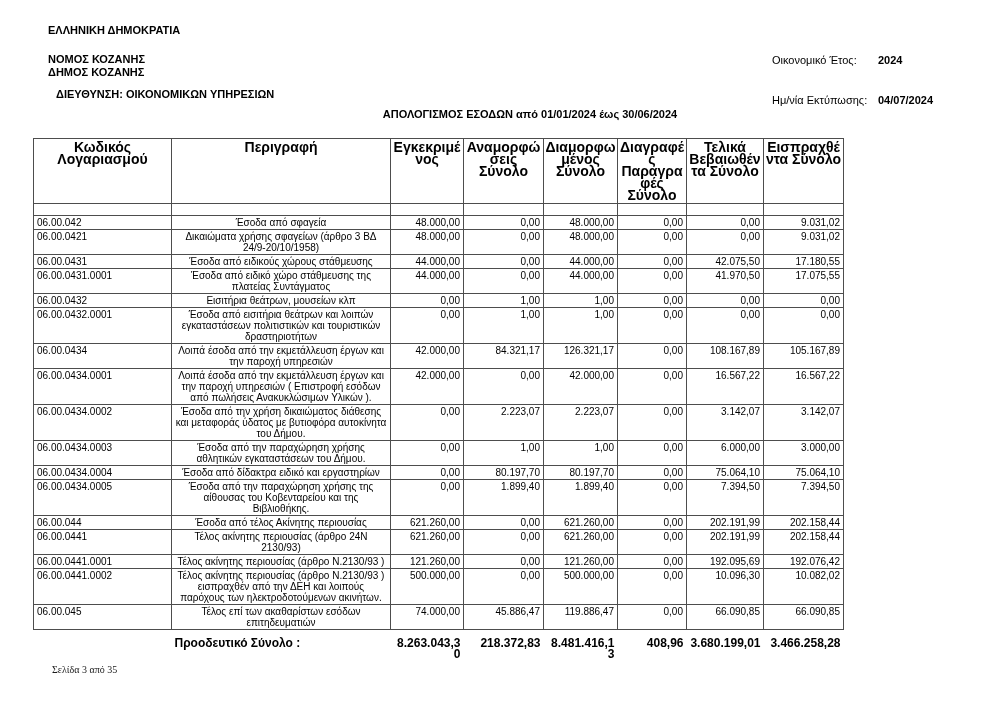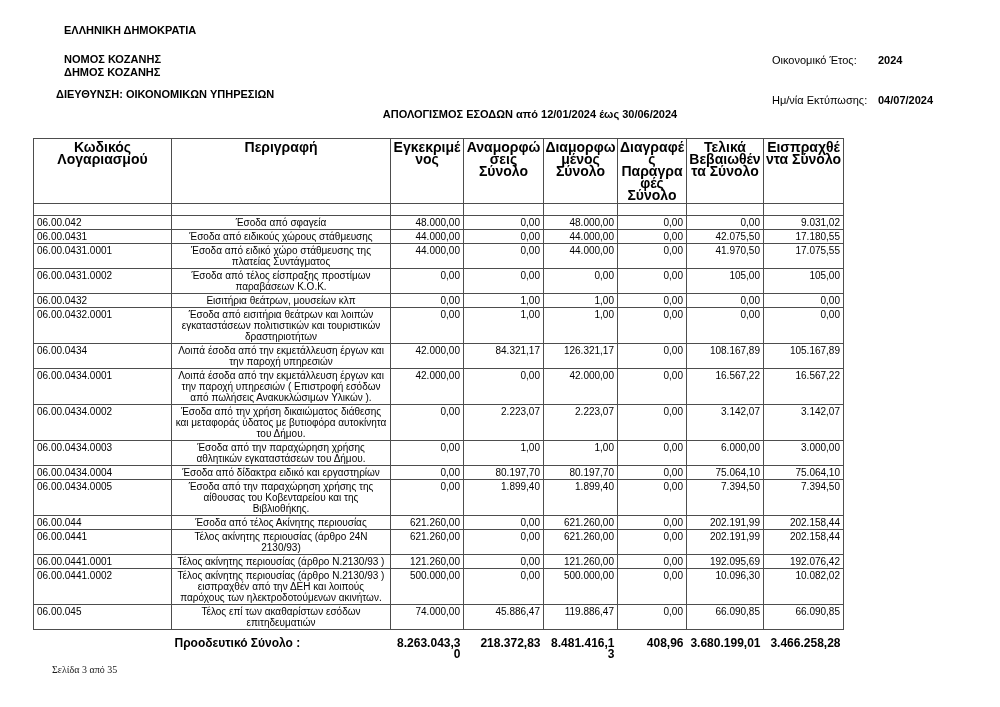--- a/index.html
+++ b/index.html
@@ -1,20 +1,20 @@
 <!DOCTYPE html>
 <html><head>
 <meta charset="utf-8">
 <style>
   html,body{margin:0;padding:0;}
   body{
     width:1000px;height:707px;background:#ffffff;color:#000;
     font-family:"Liberation Sans", sans-serif;position:relative;overflow:hidden;
   }
-  .org-block{position:absolute;left:64px;top:24px;font-weight:bold;font-size:11px;line-height:13px;}
+  .org-block{position:absolute;left:48px;top:24px;font-weight:bold;font-size:11px;line-height:13px;}
   .org-line1{margin-bottom:16px;}
   .division{position:absolute;left:56px;top:88px;font-weight:bold;font-size:11px;}
   .meta-block{position:absolute;left:772px;top:26px;font-size:11px;}
   .meta-row{display:flex;align-items:baseline;margin-bottom:6px;white-space:nowrap;margin-top:28px;}
   .meta-label{width:103px;}
   .meta-value{font-weight:bold;margin-left:3px;}
   .report-title{position:absolute;left:60px;top:108px;width:940px;text-align:center;font-weight:bold;font-size:11px;}
   table.revenue{
     position:absolute;left:33px;top:138px;width:810px;
     border-collapse:collapse;table-layout:fixed;
@@ -56,21 +56,21 @@
   <div class="meta-row">
     <span class="meta-label">Οικονομικό Έτος:</span>
     <span class="meta-value">2024</span>
   </div>
   <div class="meta-row">
     <span class="meta-label">Ημ/νία Εκτύπωσης:</span>
     <span class="meta-value">04/07/2024</span>
   </div>
 </div>
 
-<div class="report-title">ΑΠΟΛΟΓΙΣΜΟΣ ΕΣΟΔΩΝ από 12/01/2024 έως 30/06/2024</div>
+<div class="report-title">ΑΠΟΛΟΓΙΣΜΟΣ ΕΣΟΔΩΝ από 01/01/2024 έως 30/06/2024</div>
 
 <table class="revenue">
   <colgroup>
     <col style="width:138px">
       <col style="width:219px">
       <col style="width:73px">
       <col style="width:80px">
     <col style="width:74px">
       <col style="width:69px">
       <col style="width:77px">
@@ -103,48 +103,48 @@
         <td class="code">06.00.042</td>
         <td class="desc">Έσοδα από σφαγεία</td>
         <td class="num">48.000,00</td>
         <td class="num">0,00</td>
         <td class="num">48.000,00</td>
         <td class="num">0,00</td>
         <td class="num">0,00</td>
         <td class="num">9.031,02</td>
       </tr>
       <tr>
+        <td class="code">06.00.0421</td>
+        <td class="desc">Δικαιώματα χρήσης σφαγείων (άρθρο 3 ΒΔ 24/9-20/10/1958)</td>
+        <td class="num">48.000,00</td>
+        <td class="num">0,00</td>
+        <td class="num">48.000,00</td>
+        <td class="num">0,00</td>
+        <td class="num">0,00</td>
+        <td class="num">9.031,02</td>
+      </tr>
+      <tr>
         <td class="code">06.00.0431</td>
         <td class="desc">Έσοδα από ειδικούς χώρους στάθμευσης</td>
         <td class="num">44.000,00</td>
         <td class="num">0,00</td>
         <td class="num">44.000,00</td>
         <td class="num">0,00</td>
         <td class="num">42.075,50</td>
         <td class="num">17.180,55</td>
       </tr>
       <tr>
         <td class="code">06.00.0431.0001</td>
         <td class="desc">Έσοδα από ειδικό χώρο στάθμευσης της πλατείας Συντάγματος</td>
         <td class="num">44.000,00</td>
         <td class="num">0,00</td>
         <td class="num">44.000,00</td>
         <td class="num">0,00</td>
         <td class="num">41.970,50</td>
         <td class="num">17.075,55</td>
-      </tr>
-      <tr>
-        <td class="code">06.00.0431.0002</td>
-        <td class="desc">Έσοδα από τέλος είσπραξης προστίμων παραβάσεων Κ.Ο.Κ.</td>
-        <td class="num">0,00</td>
-        <td class="num">0,00</td>
-        <td class="num">0,00</td>
-        <td class="num">0,00</td>
-        <td class="num">105,00</td>
-        <td class="num">105,00</td>
       </tr>
       <tr>
         <td class="code">06.00.0432</td>
         <td class="desc">Εισιτήρια θεάτρων, μουσείων κλπ</td>
         <td class="num">0,00</td>
         <td class="num">1,00</td>
         <td class="num">1,00</td>
         <td class="num">0,00</td>
         <td class="num">0,00</td>
         <td class="num">0,00</td>

